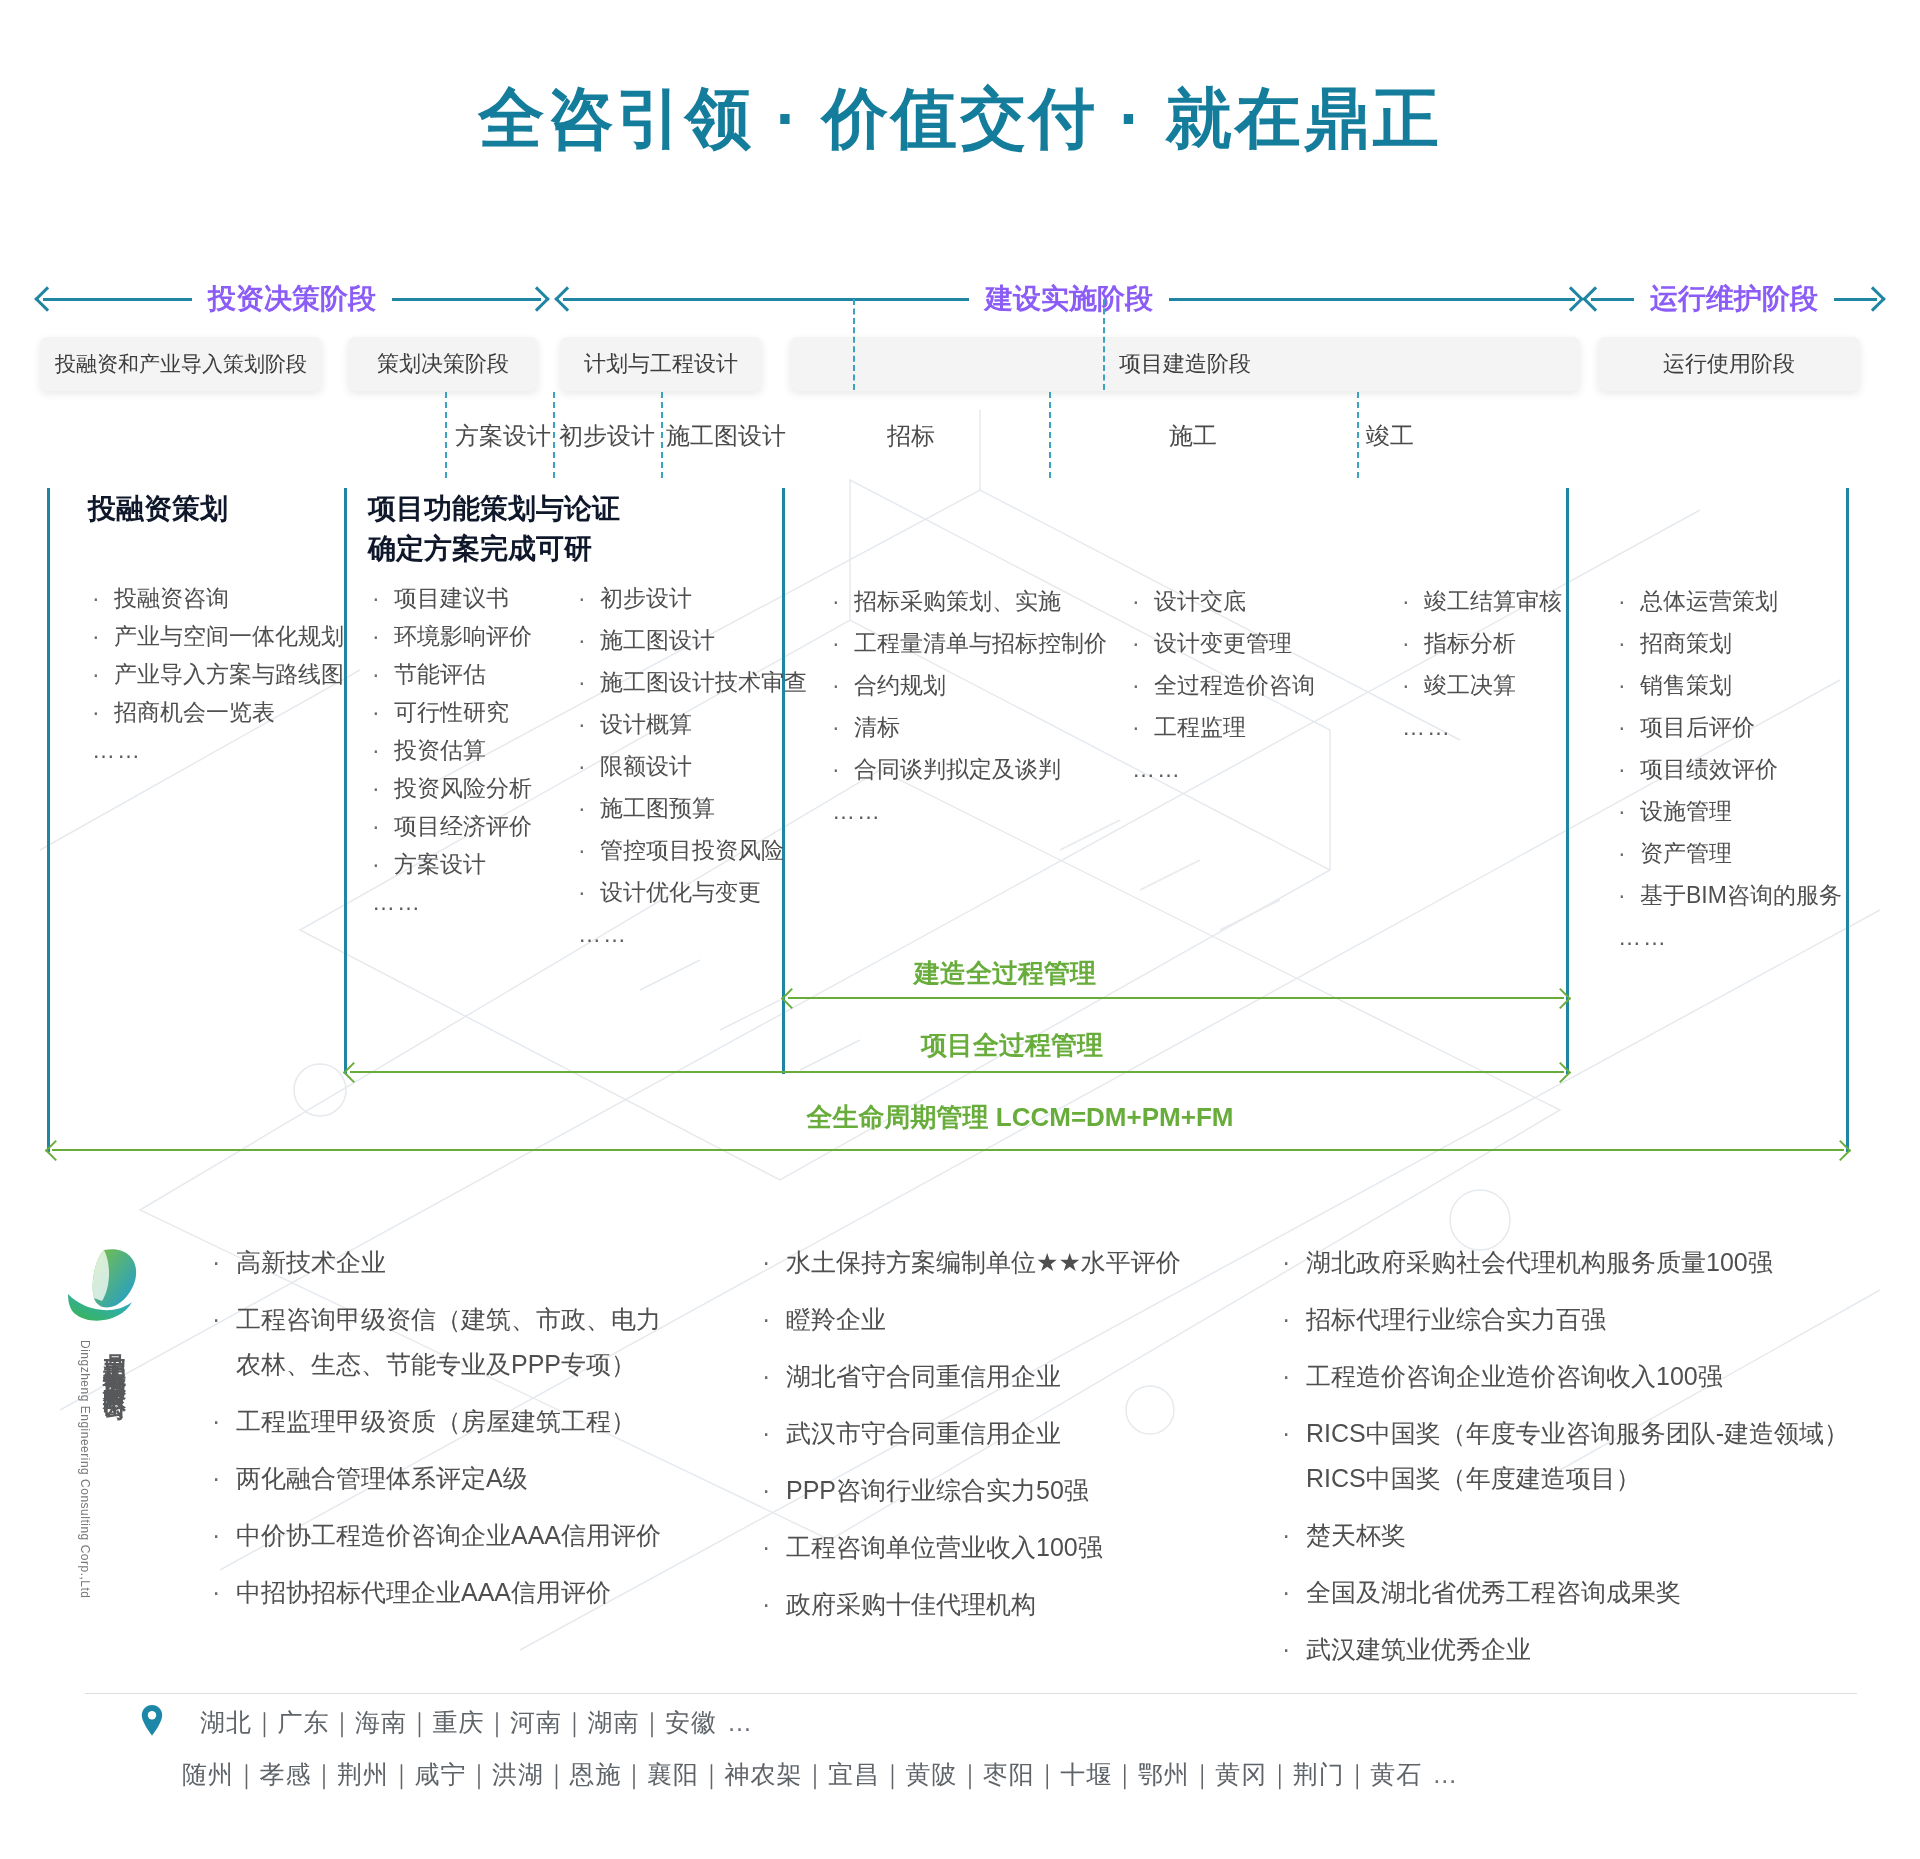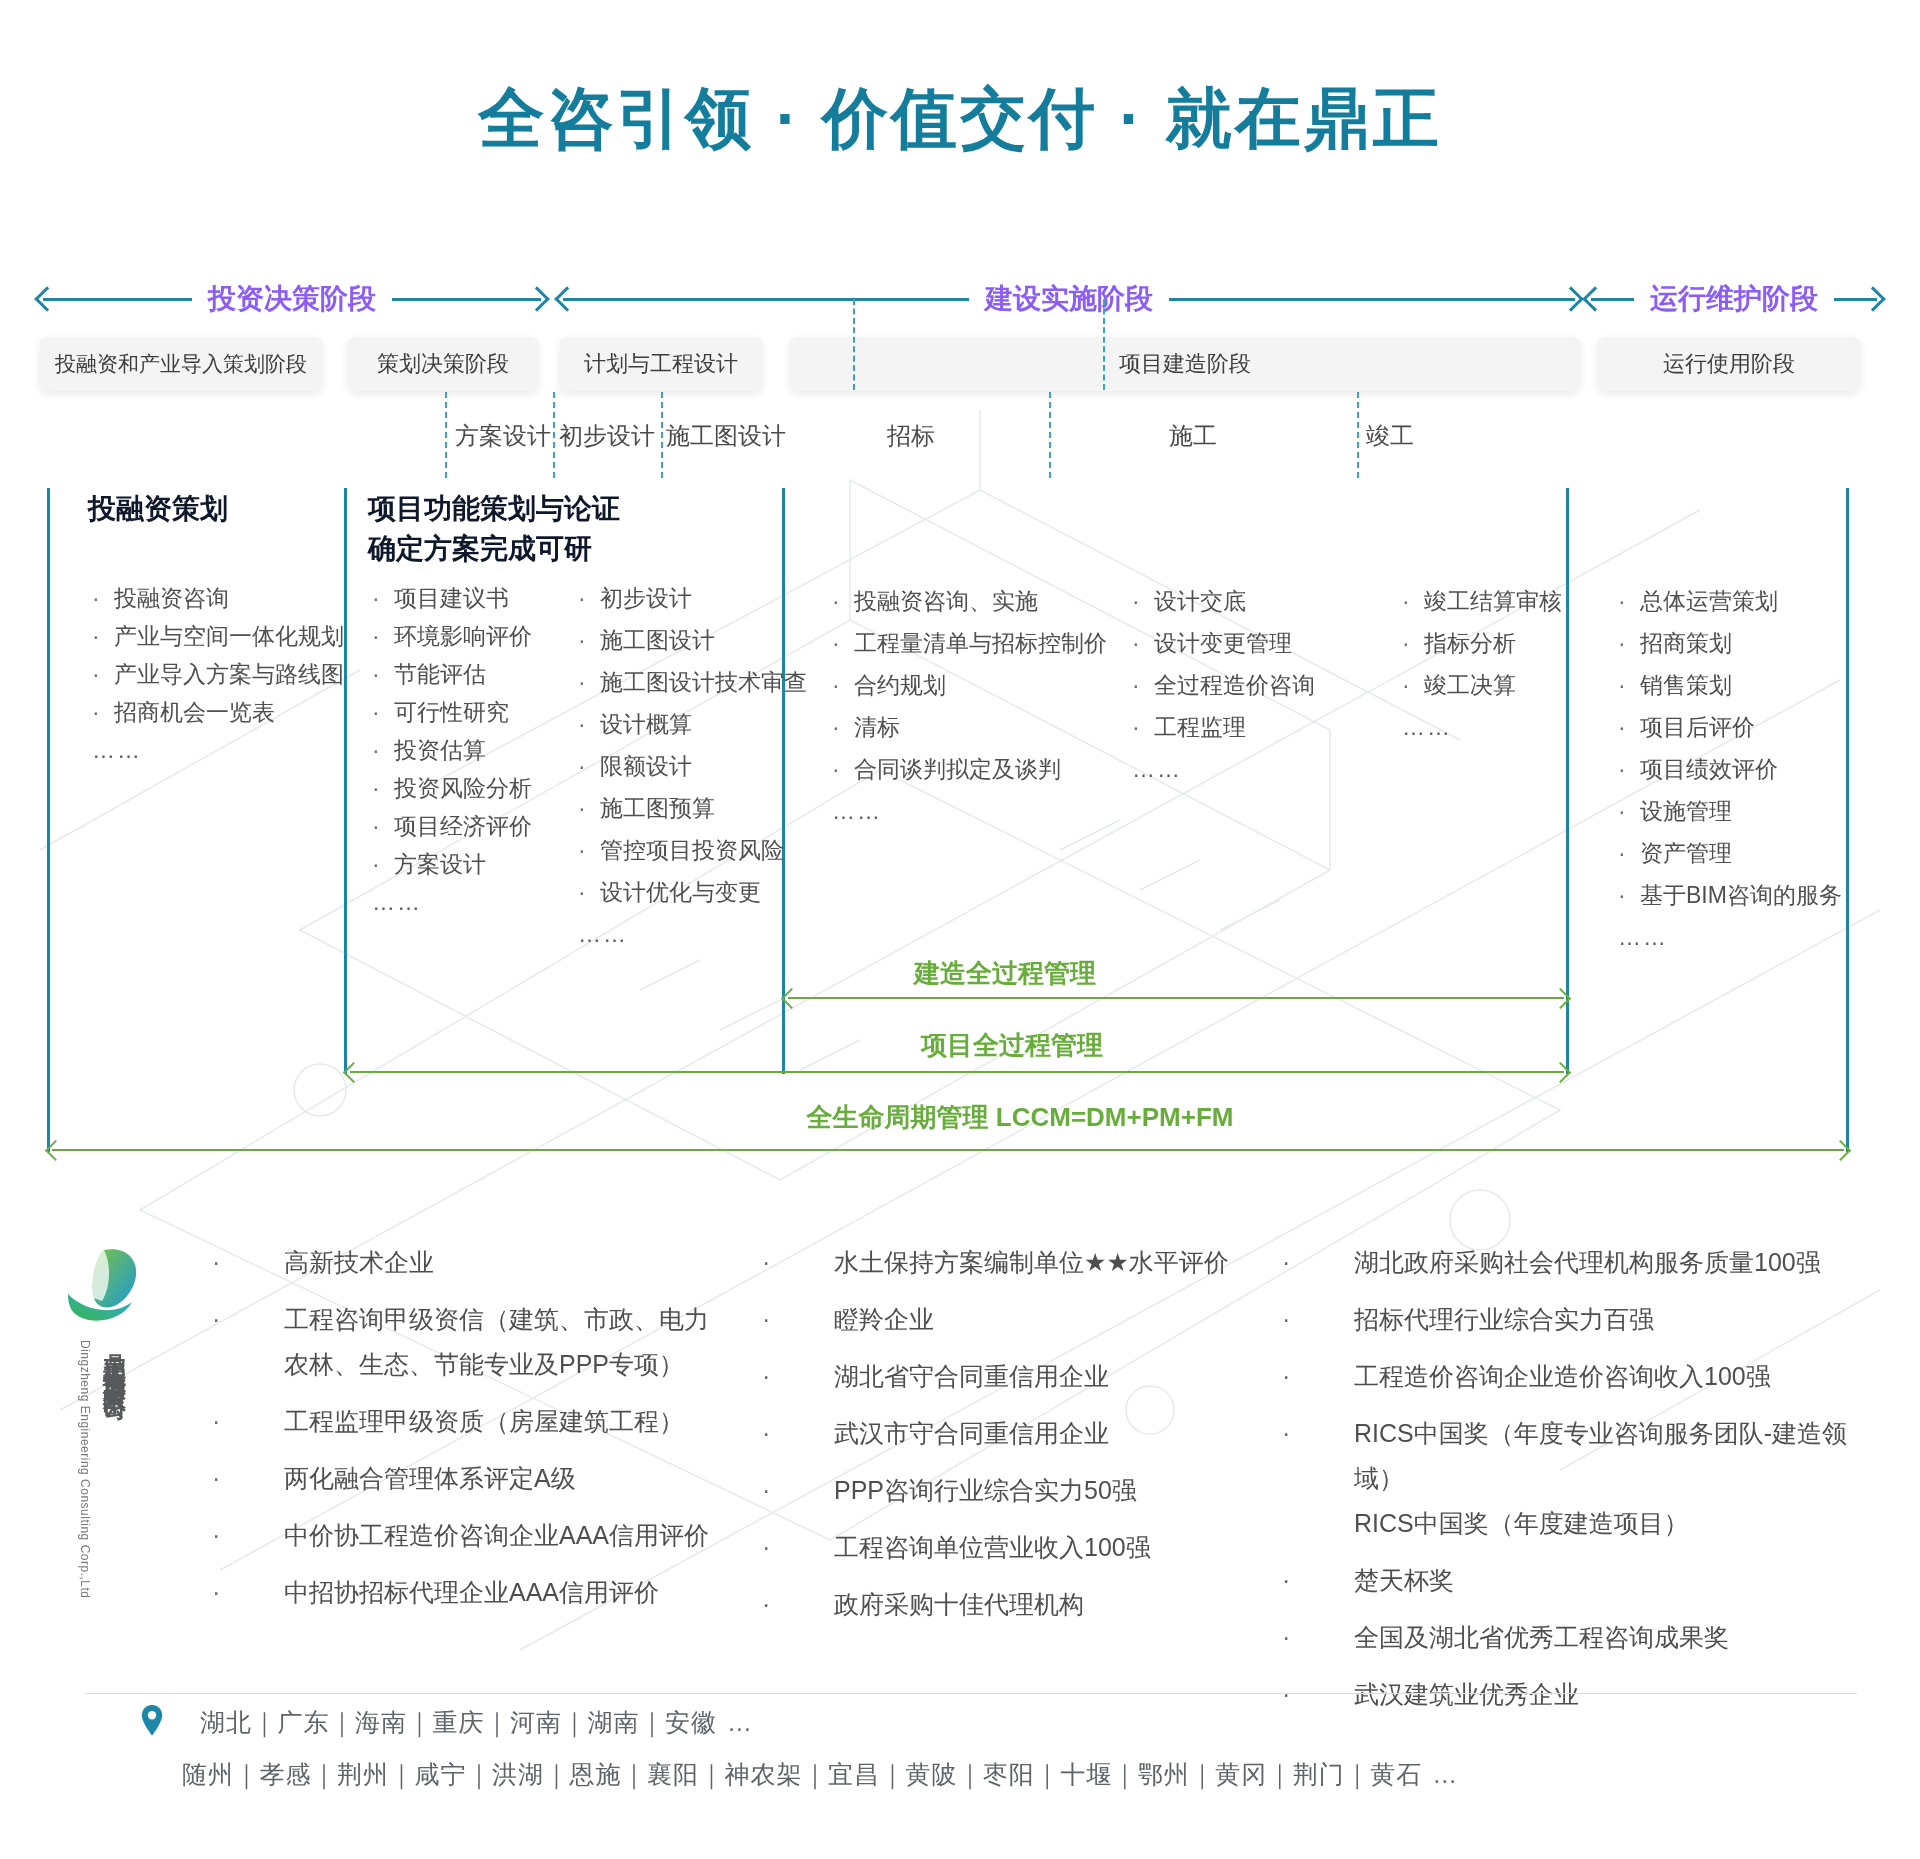--- a/index.html
+++ b/index.html
@@ -72,21 +72,21 @@
     position:absolute;writing-mode:vertical-rl;
     font-size:23px;font-weight:bold;color:#58595b;letter-spacing:4px;
   }
   .en-vert{
     position:absolute;writing-mode:vertical-rl;
     font-size:12px;color:#77787b;letter-spacing:0.5px;
   }
   .ach-col{position:absolute;}
   .ach{display:flex;align-items:flex-start;margin-bottom:12px;font-size:25px;line-height:45px;color:#4f4f4f;}
   .ach .adot{width:24px;flex:none;color:#6a6a6a;}
-  .ach .atext{white-space:pre-line;margin-left:48px;}
+  .ach .atext{white-space:pre-line;}
   .divider{position:absolute;height:1px;background:#dcdddf;}
   .locrow{position:absolute;font-size:25px;color:#5f6469;line-height:40px;white-space:nowrap;letter-spacing:1px;}
   .locrow .more{margin-left:10px;color:#6a6f74;}
 
   .wm{position:absolute;left:0;top:230px;pointer-events:none;}
 </style>
 </head>
 <body>
 
 <svg class="wm" width="1920" height="1470" viewBox="0 0 1920 1470">
@@ -256,21 +256,21 @@
       <span>设计优化与变更</span>
     </div>
   <div class="li more">
       <span>……</span>
     </div>
 </div>
 
 <div class="items g42" style="left:832px;top:588px;">
   <div class="li">
       <span class="dot">·</span>
-      <span>投融资咨询、实施</span>
+      <span>招标采购策划、实施</span>
     </div>
   <div class="li">
       <span class="dot">·</span>
       <span>工程量清单与招标控制价</span>
     </div>
   <div class="li">
       <span class="dot">·</span>
       <span>合约规划</span>
     </div>
   <div class="li">

